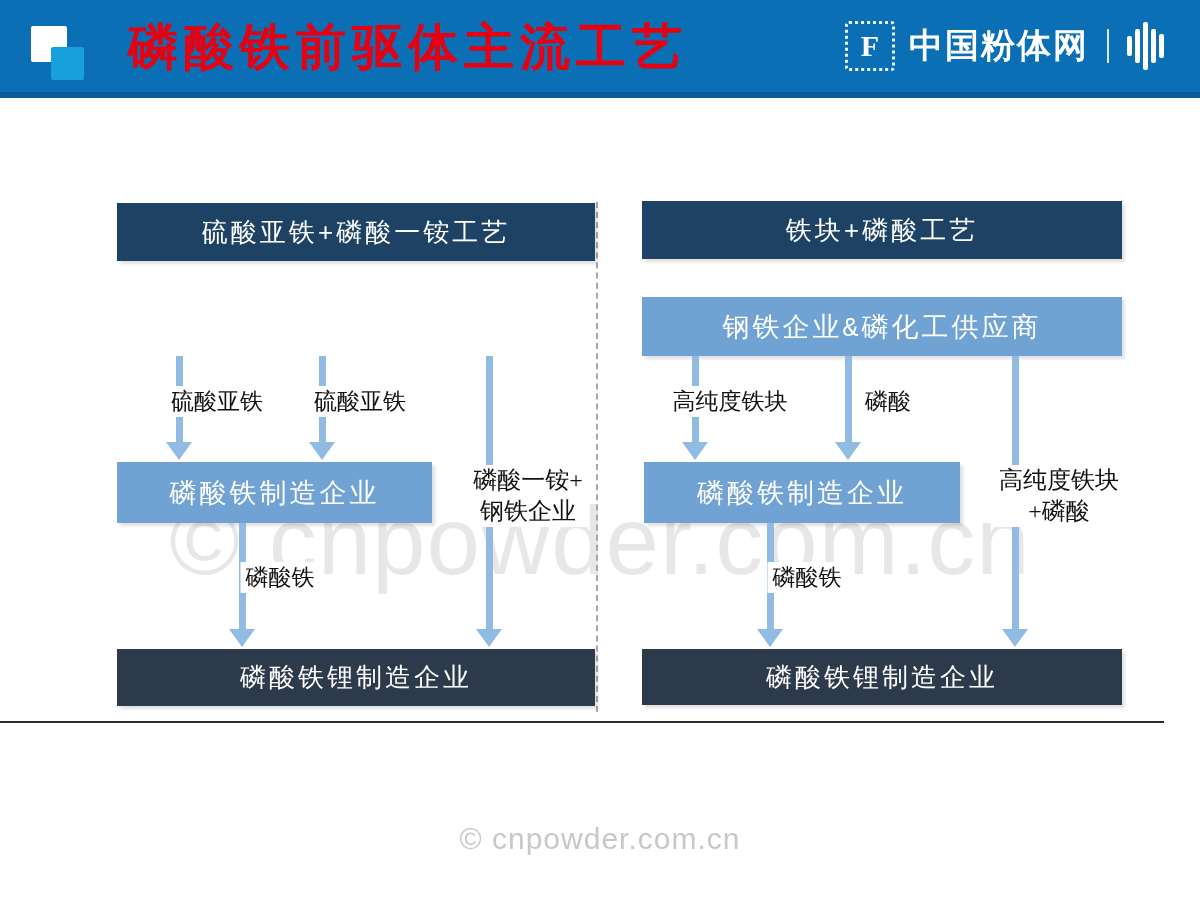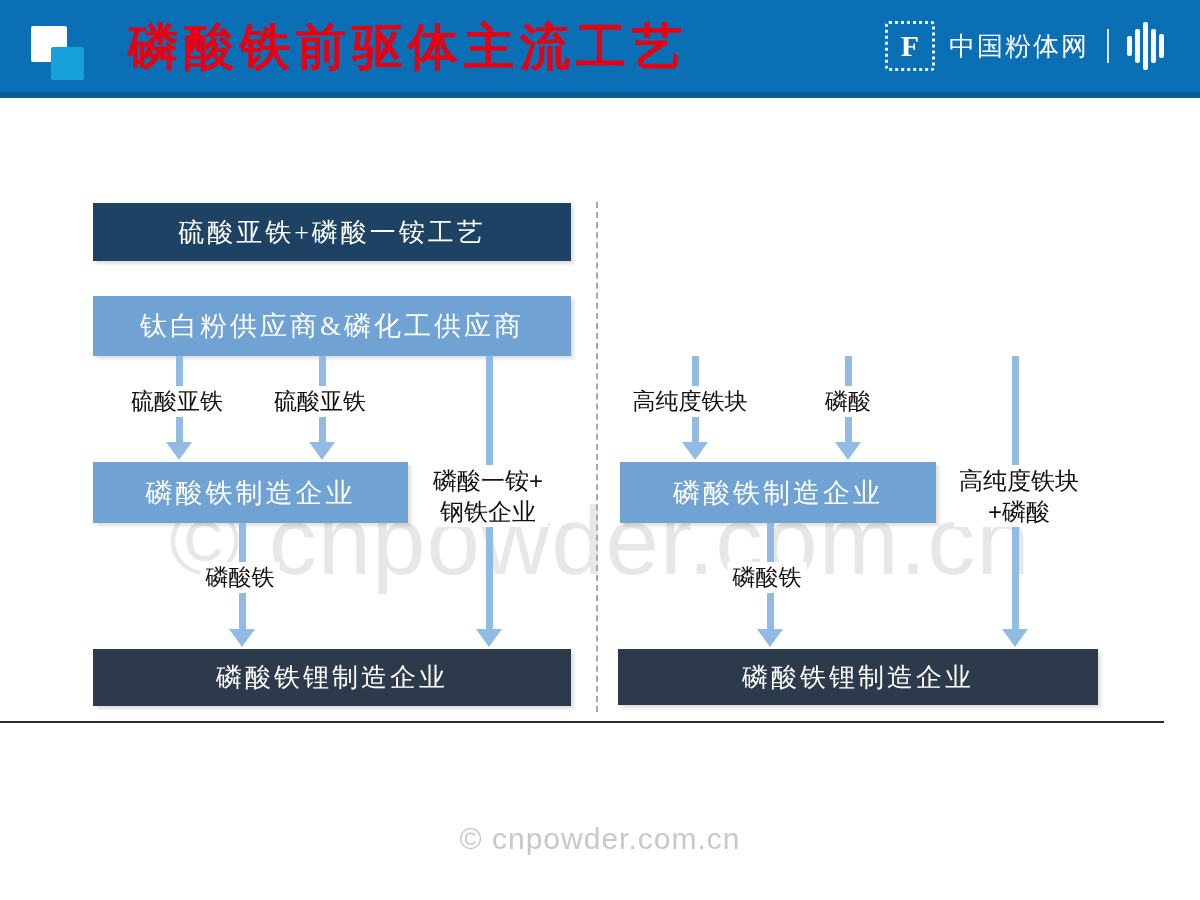--- a/index.html
+++ b/index.html
@@ -12,21 +12,21 @@
   .logo-mark { position:absolute; left:31px; top:24px; width:58px; height:58px; }
   .logo-mark .sq-white { position:absolute; left:0; top:2px; width:36px; height:36px; background:#ffffff; border-radius:2px; }
   .logo-mark .sq-blue  { position:absolute; left:20px; top:23px; width:33px; height:33px; background:#18a0dd; border-radius:2px; }
   .page-title { position:absolute; left:128px; top:0; height:92px; line-height:94px;
     font-size:50px; font-weight:800; letter-spacing:6px; color:#e60012;
     font-family:"Liberation Sans", sans-serif; white-space:nowrap; }
   .brand { position:absolute; right:36px; top:0; height:92px; display:flex; align-items:center; gap:14px; color:#fff; }
   .cnp-icon { width:50px; height:50px; border:3px dotted rgba(255,255,255,.95); border-radius:4px;
     display:flex; align-items:center; justify-content:center; font-size:30px; font-weight:bold;
     color:#fff; font-family:"Liberation Serif", serif; }
-  .cnp-text { font-size:26px; font-weight:normal; letter-spacing:2px; white-space:nowrap; }
+  .cnp-text { font-size:34px; font-weight:bold; letter-spacing:2px; white-space:nowrap; }
   .brand-sep { width:2px; height:34px; background:rgba(255,255,255,.85); margin:0 4px; }
   .bars-icon { display:flex; align-items:center; gap:3px; height:52px; }
   .bars-icon i { display:block; width:5px; background:#fff; border-radius:2px; }
   .bars-icon i:nth-child(1){height:20px;} .bars-icon i:nth-child(2){height:34px;}
   .bars-icon i:nth-child(3){height:48px;} .bars-icon i:nth-child(4){height:34px;}
   .bars-icon i:nth-child(5){height:24px;}
   .bd-text { display:flex; flex-direction:column; line-height:1.15; }
   .bd-name { font-size:19px; font-weight:bold; letter-spacing:2px; white-space:nowrap; }
   .bd-sub  { font-size:7.5px; letter-spacing:1.4px; color:rgba(255,255,255,.85); white-space:nowrap; }
 
@@ -34,32 +34,32 @@
   .canvas { position:relative; width:1200px; height:802px; background:#fff; }
 
   .wm-center { position:absolute; left:0; right:0; top:388px; text-align:center;
     font-size:96px; color:#000; opacity:.09; white-space:nowrap; letter-spacing:1px;
     font-family:"Liberation Sans", sans-serif; pointer-events:none; }
 
   .divider { position:absolute; left:596px; top:104px; height:510px; border-left:2px dashed #a8a8a8; }
 
   .fbox { position:absolute; display:flex; align-items:center; justify-content:center;
     color:#fff; font-size:26px; letter-spacing:3px; white-space:nowrap;
-    font-family:Liberation Serif, serif; box-shadow:3px 3px 3px rgba(0,0,0,.12); }
+    font-family:Liberation Mono, monospace; box-shadow:3px 3px 3px rgba(0,0,0,.12);margin-left:24px; }
   .fbox.dark1 { background:#1e4264; }
   .fbox.dark2 { background:#2c3a4b; }
   .fbox.blue  { background:#70a3d3; font-size:27px; }
 
   .arrow { position:absolute; width:26px; display:flex; flex-direction:column; align-items:center; }
   .arrow .stem { width:7px; flex:1; background:#92bbe3; }
   .arrow .head { width:0; height:0; border-left:13px solid transparent;
     border-right:13px solid transparent; border-top:18px solid #92bbe3; }
 
   .flabel { position:absolute; transform:translateX(-50%); font-size:23px; color:#121212;
-    font-family:Liberation Sans, sans-serif; background:#fff; padding:0 5px; white-space:nowrap; }
+    font-family:Liberation Serif, serif; background:#fff; padding:0 5px; white-space:nowrap;margin-left:40px; }
   .flabel.two { font-size:24px; text-align:center; line-height:31px; }
   .flabel.two span { display:block; }
 
   .source-rule { position:absolute; left:0; top:623px; width:1164px; border-top:2px solid #2a2a33; }
   .source-text { position:absolute; left:22px; top:630px; font-size:17px; color:#111;
     font-family:"Liberation Serif", serif; letter-spacing:1px; }
   .wm-footer { position:absolute; left:0; right:0; top:724px; text-align:center;
     font-size:30px; color:#c8c8c8; letter-spacing:1px; font-family:"Liberation Sans", sans-serif; }
 </style>
 </head>
@@ -86,21 +86,20 @@
         </span>
     </div>
   </div>
 
   <div class="canvas">
 
     <div class="wm-center">© cnpowder.com.cn</div>
     <div class="divider"></div>
 
     <div class="fbox dark1" style="left:93px; top:105px; width:478px; height:58px;">硫酸亚铁+磷酸一铵工艺</div>
-    <div class="fbox blue" style="left:93px; top:198px; width:478px; height:60px;">钛白粉供应商&amp;磷化工供应商</div>
 
     <div class="arrow" style="left:166px; top:258px; height:104px;">
         <i class="stem"></i>
         <i class="head"></i>
       </div>
     <div class="arrow" style="left:309px; top:258px; height:104px;">
         <i class="stem"></i>
         <i class="head"></i>
       </div>
     <div class="arrow" style="left:476px; top:258px; height:291px;">
@@ -119,20 +118,22 @@
     </div>
 
     <div class="arrow" style="left:229px; top:425px; height:124px;">
         <i class="stem"></i>
         <i class="head"></i>
       </div>
     <div class="flabel" style="left:240px; top:464px;">磷酸铁</div>
 
     <div class="fbox dark2" style="left:93px; top:551px; width:478px; height:57px;">磷酸铁锂制造企业</div>
 
+    <div class="fbox dark1" style="left:618px; top:103px; width:480px; height:58px;">铁块+磷酸工艺</div>
+    <div class="fbox blue" style="left:618px; top:199px; width:480px; height:59px;">钢铁企业&amp;磷化工供应商</div>
 
     <div class="arrow" style="left:682px; top:258px; height:104px;">
         <i class="stem"></i>
         <i class="head"></i>
       </div>
     <div class="arrow" style="left:835px; top:258px; height:104px;">
         <i class="stem"></i>
         <i class="head"></i>
       </div>
     <div class="arrow" style="left:1002px; top:258px; height:291px;">

